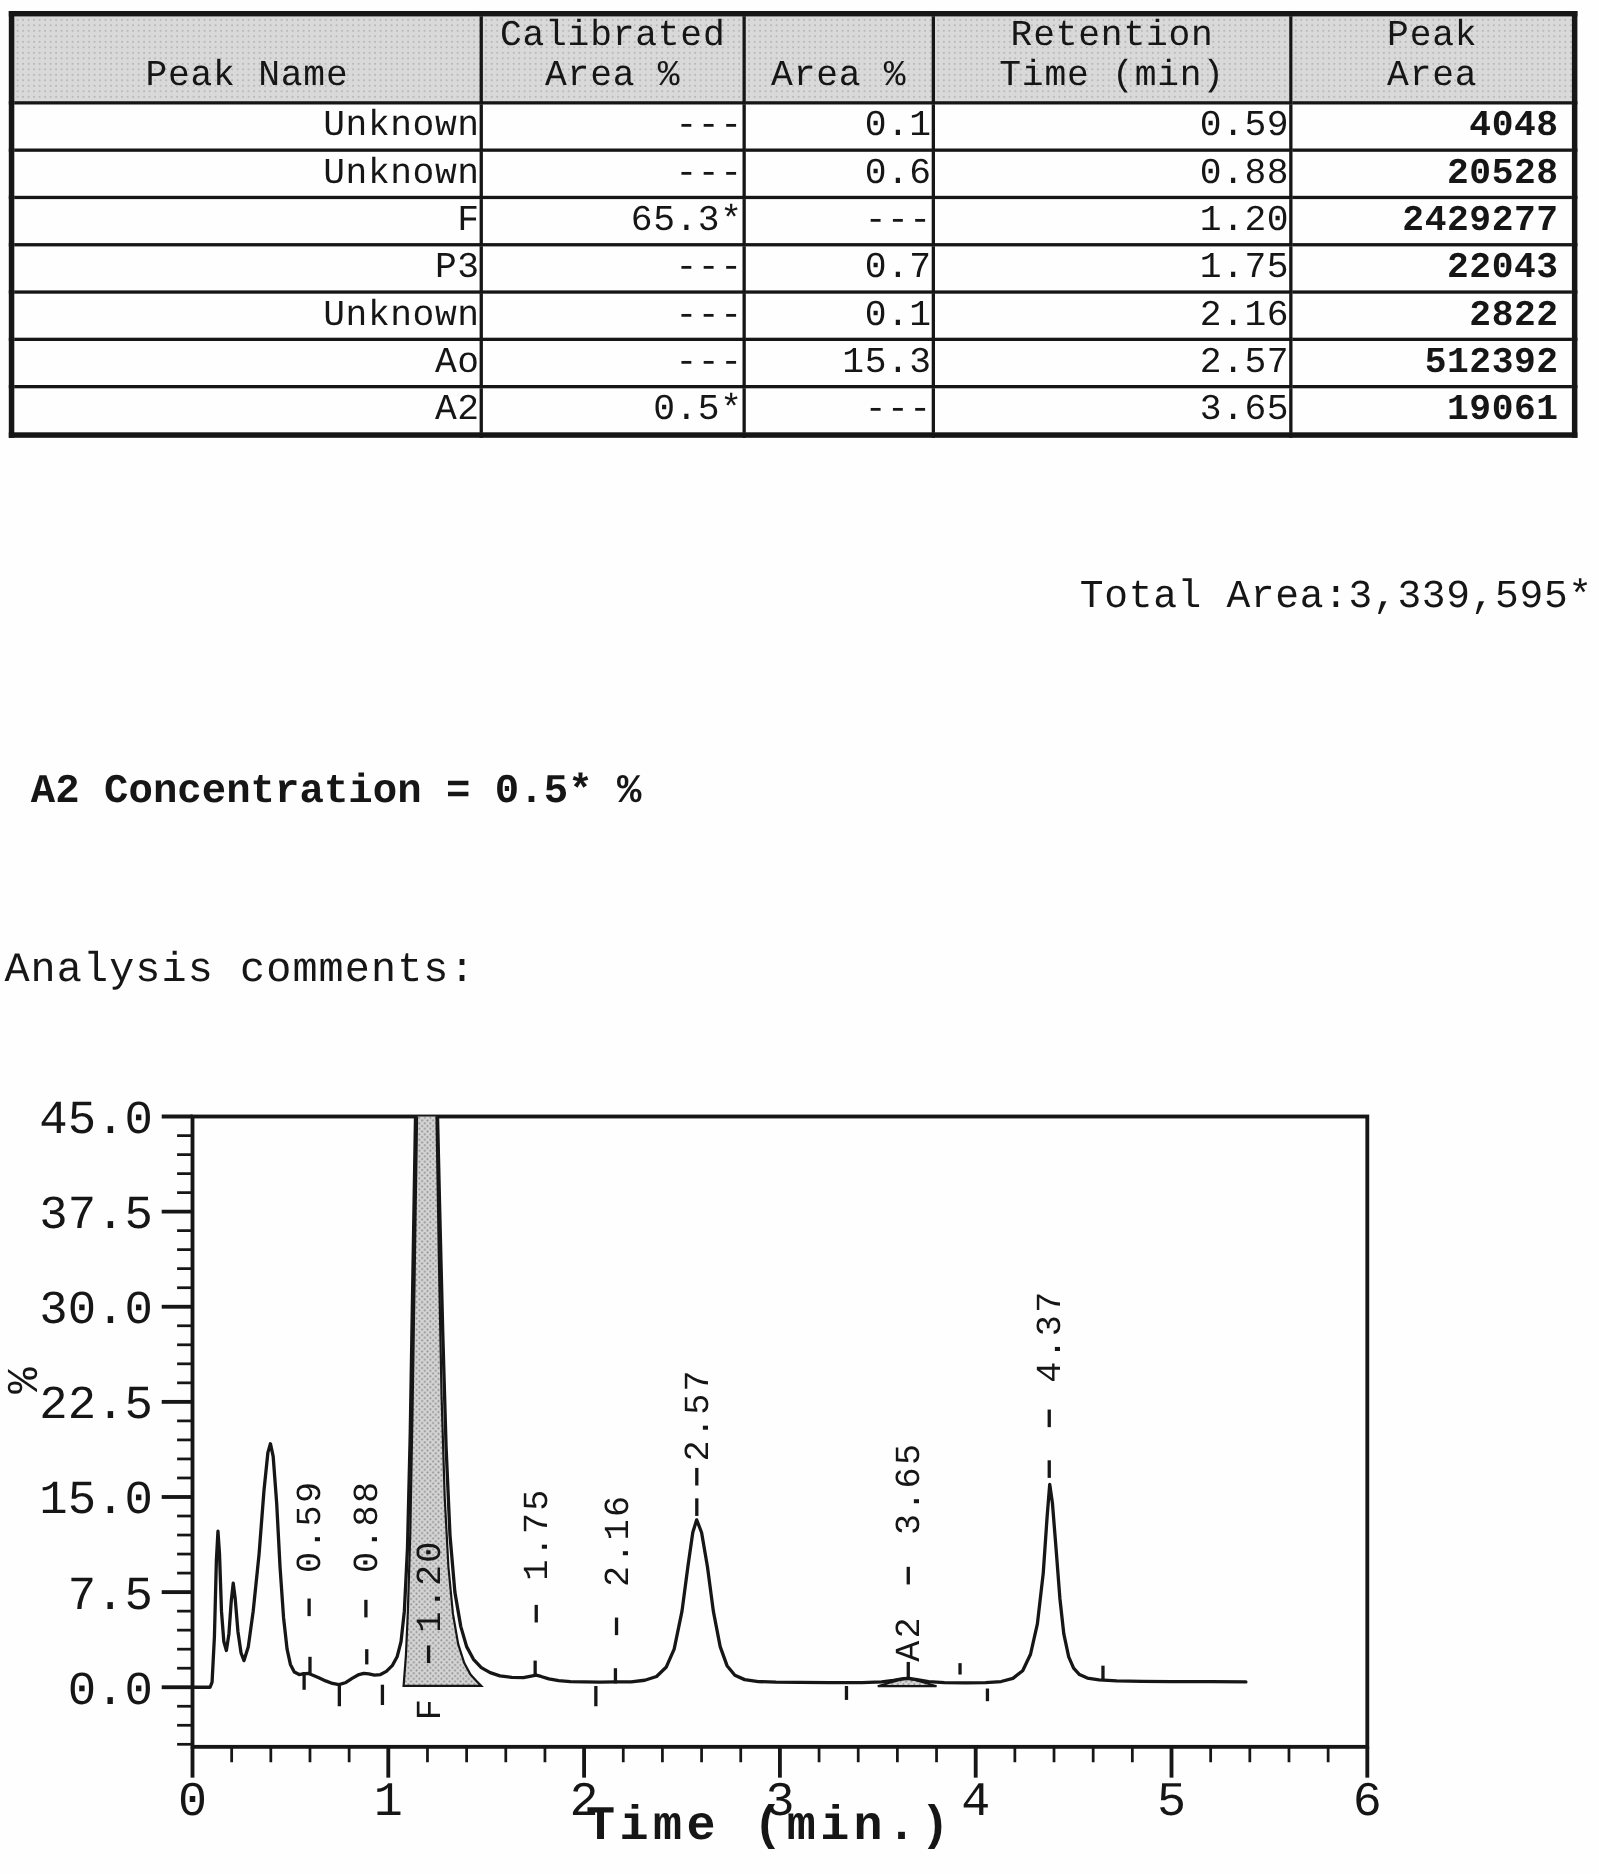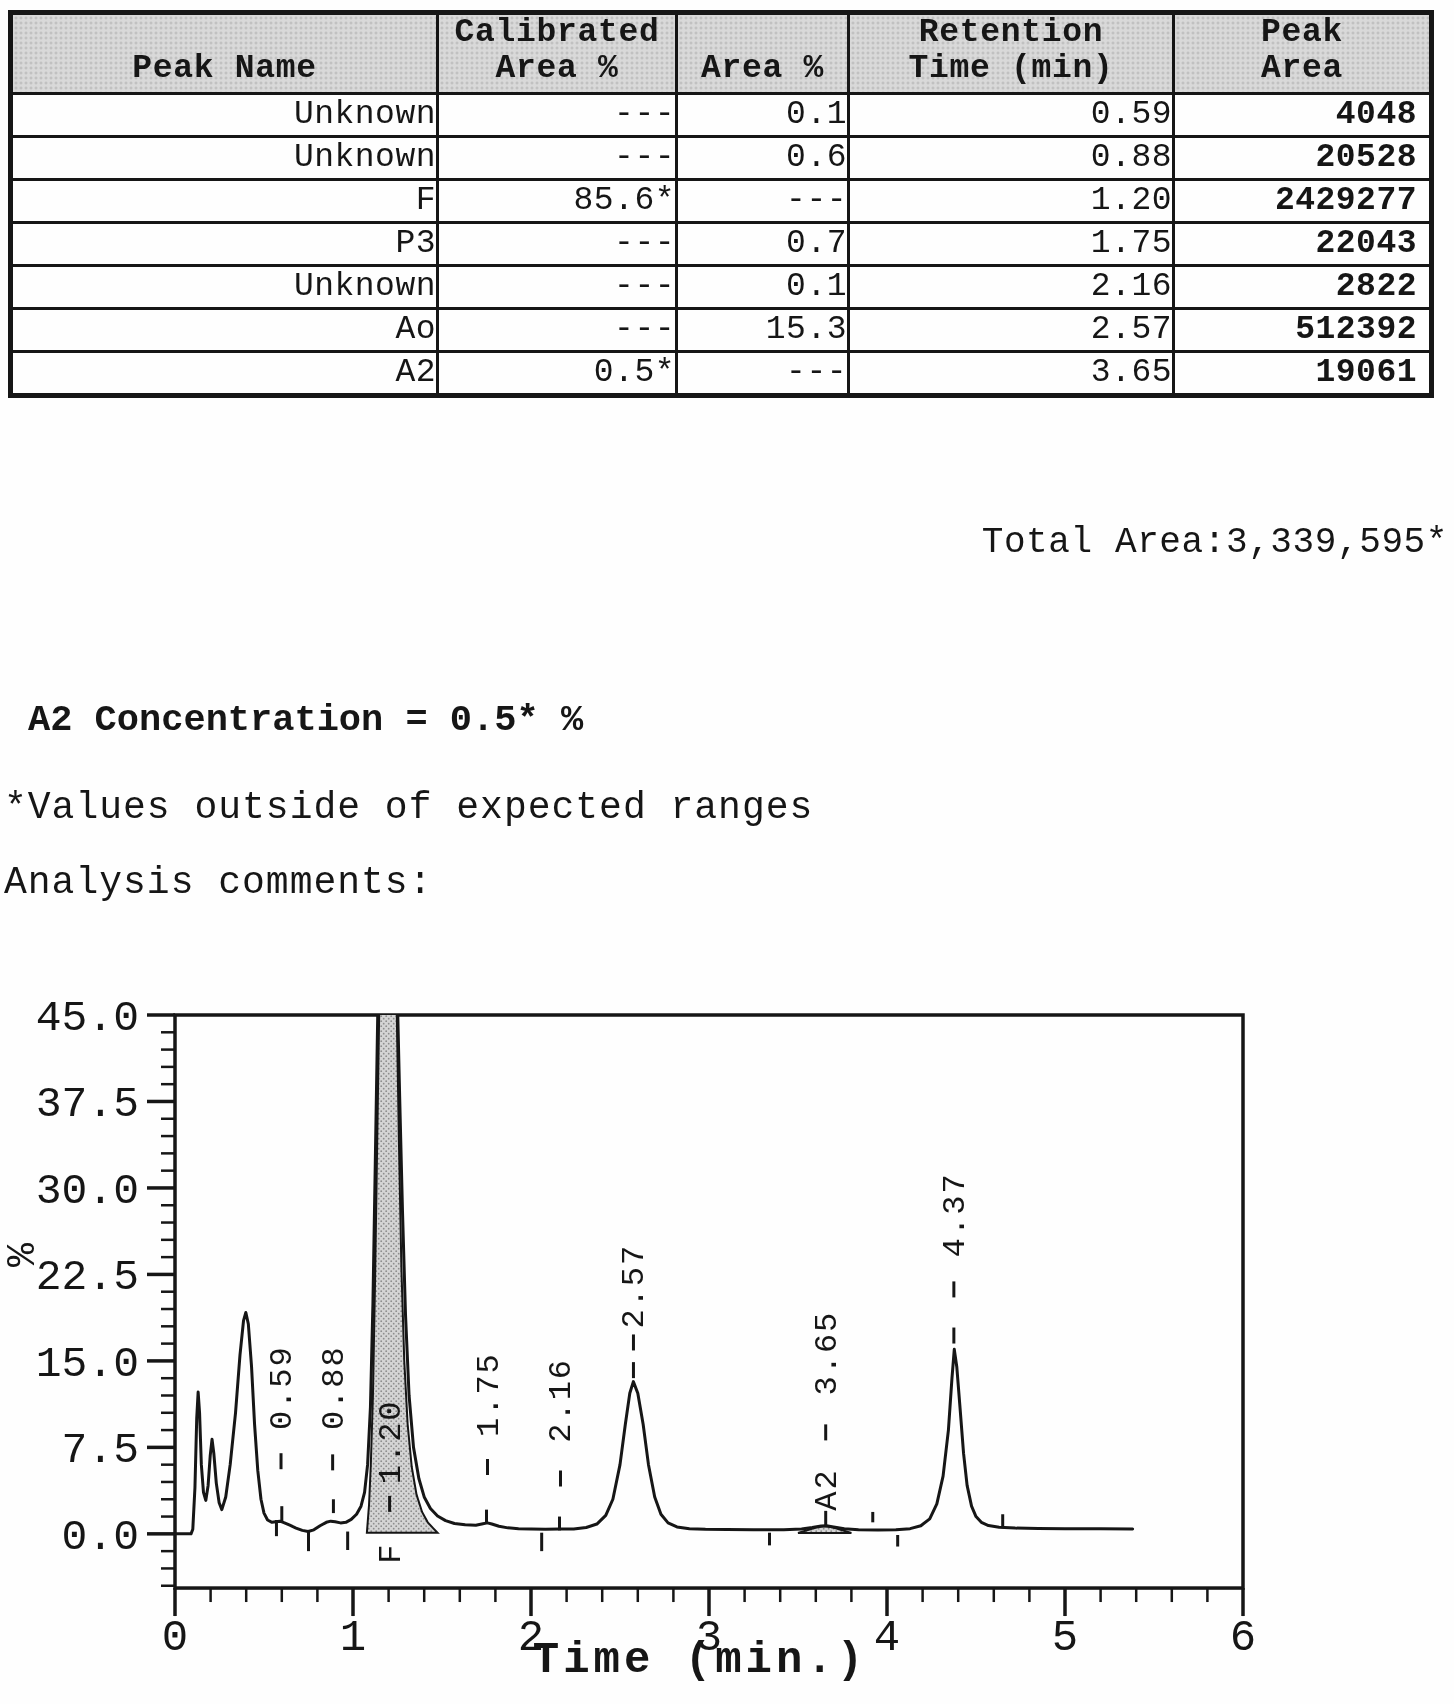--- a/index.html
+++ b/index.html
@@ -8,21 +8,21 @@
   .page { position:relative; width:1454px; height:1704px; background:#fefefe; overflow:hidden; }
 
   
   table.peaks { position:absolute; left:8px; top:10px; border-collapse:collapse; table-layout:fixed; }
   table.peaks th, table.peaks td { border:3px solid #161616; overflow:hidden; }
   table.peaks { border:5px solid #161616; }
   table.peaks thead th {
     background-color:#d9d9d9;
     background-image:radial-gradient(#b9b9b9 1px, rgba(0,0,0,0) 1.2px);
     background-size:5px 5px;
-    font-weight:bold; font-size:33px; letter-spacing:0.7px;
+    font-weight:normal; font-size:33px; letter-spacing:0.7px;
     height:78px; vertical-align:bottom; text-align:center; padding:0 2px 5px 2px;
   }
   table.peaks thead .hl { line-height:36px; }
   table.peaks td {
     font-size:33px; letter-spacing:0.5px; height:43px; line-height:40px;
     text-align:right; padding:0;
   }
   table.peaks td.num-right { text-align:right; padding-right:12px;font-weight:bold; }
 
   
@@ -83,21 +83,21 @@
       </tr>
       <tr>
         <td>Unknown</td>
         <td>---</td>
         <td>0.6</td>
         <td>0.88</td>
         <td class="num-right">20528</td>
       </tr>
       <tr>
         <td>F</td>
-        <td>85.6*</td>
+        <td>65.3*</td>
         <td>---</td>
         <td>1.20</td>
         <td class="num-right">2429277</td>
       </tr>
       <tr>
         <td>P3</td>
         <td>---</td>
         <td>0.7</td>
         <td>1.75</td>
         <td class="num-right">22043</td>
@@ -123,21 +123,20 @@
         <td>3.65</td>
         <td class="num-right">19061</td>
       </tr>
     </tbody>
   </table>
 
   <div class="total-line">
     <span>Total Area:</span><span class="val">3,339,595*</span>
   </div>
   <div class="conc a2">A2 Concentration = 0.5* %</div>
-  <div class="footnote">*Values outside of expected ranges</div>
   <div class="comments">Analysis comments:</div>
 
   <svg id="chart-svg" width="1454" height="774" viewBox="0 0 1454 774">
       <defs>
         <pattern id="stip" width="5" height="5" patternUnits="userSpaceOnUse">
           <rect width="5" height="5" fill="#d4d4d4"></rect>
           <circle cx="1.2" cy="1.2" r="0.9" fill="#8d8d8d"></circle>
           <circle cx="3.7" cy="3.7" r="0.9" fill="#8d8d8d"></circle>
         </pattern>
         <clipPath id="plotclip">

